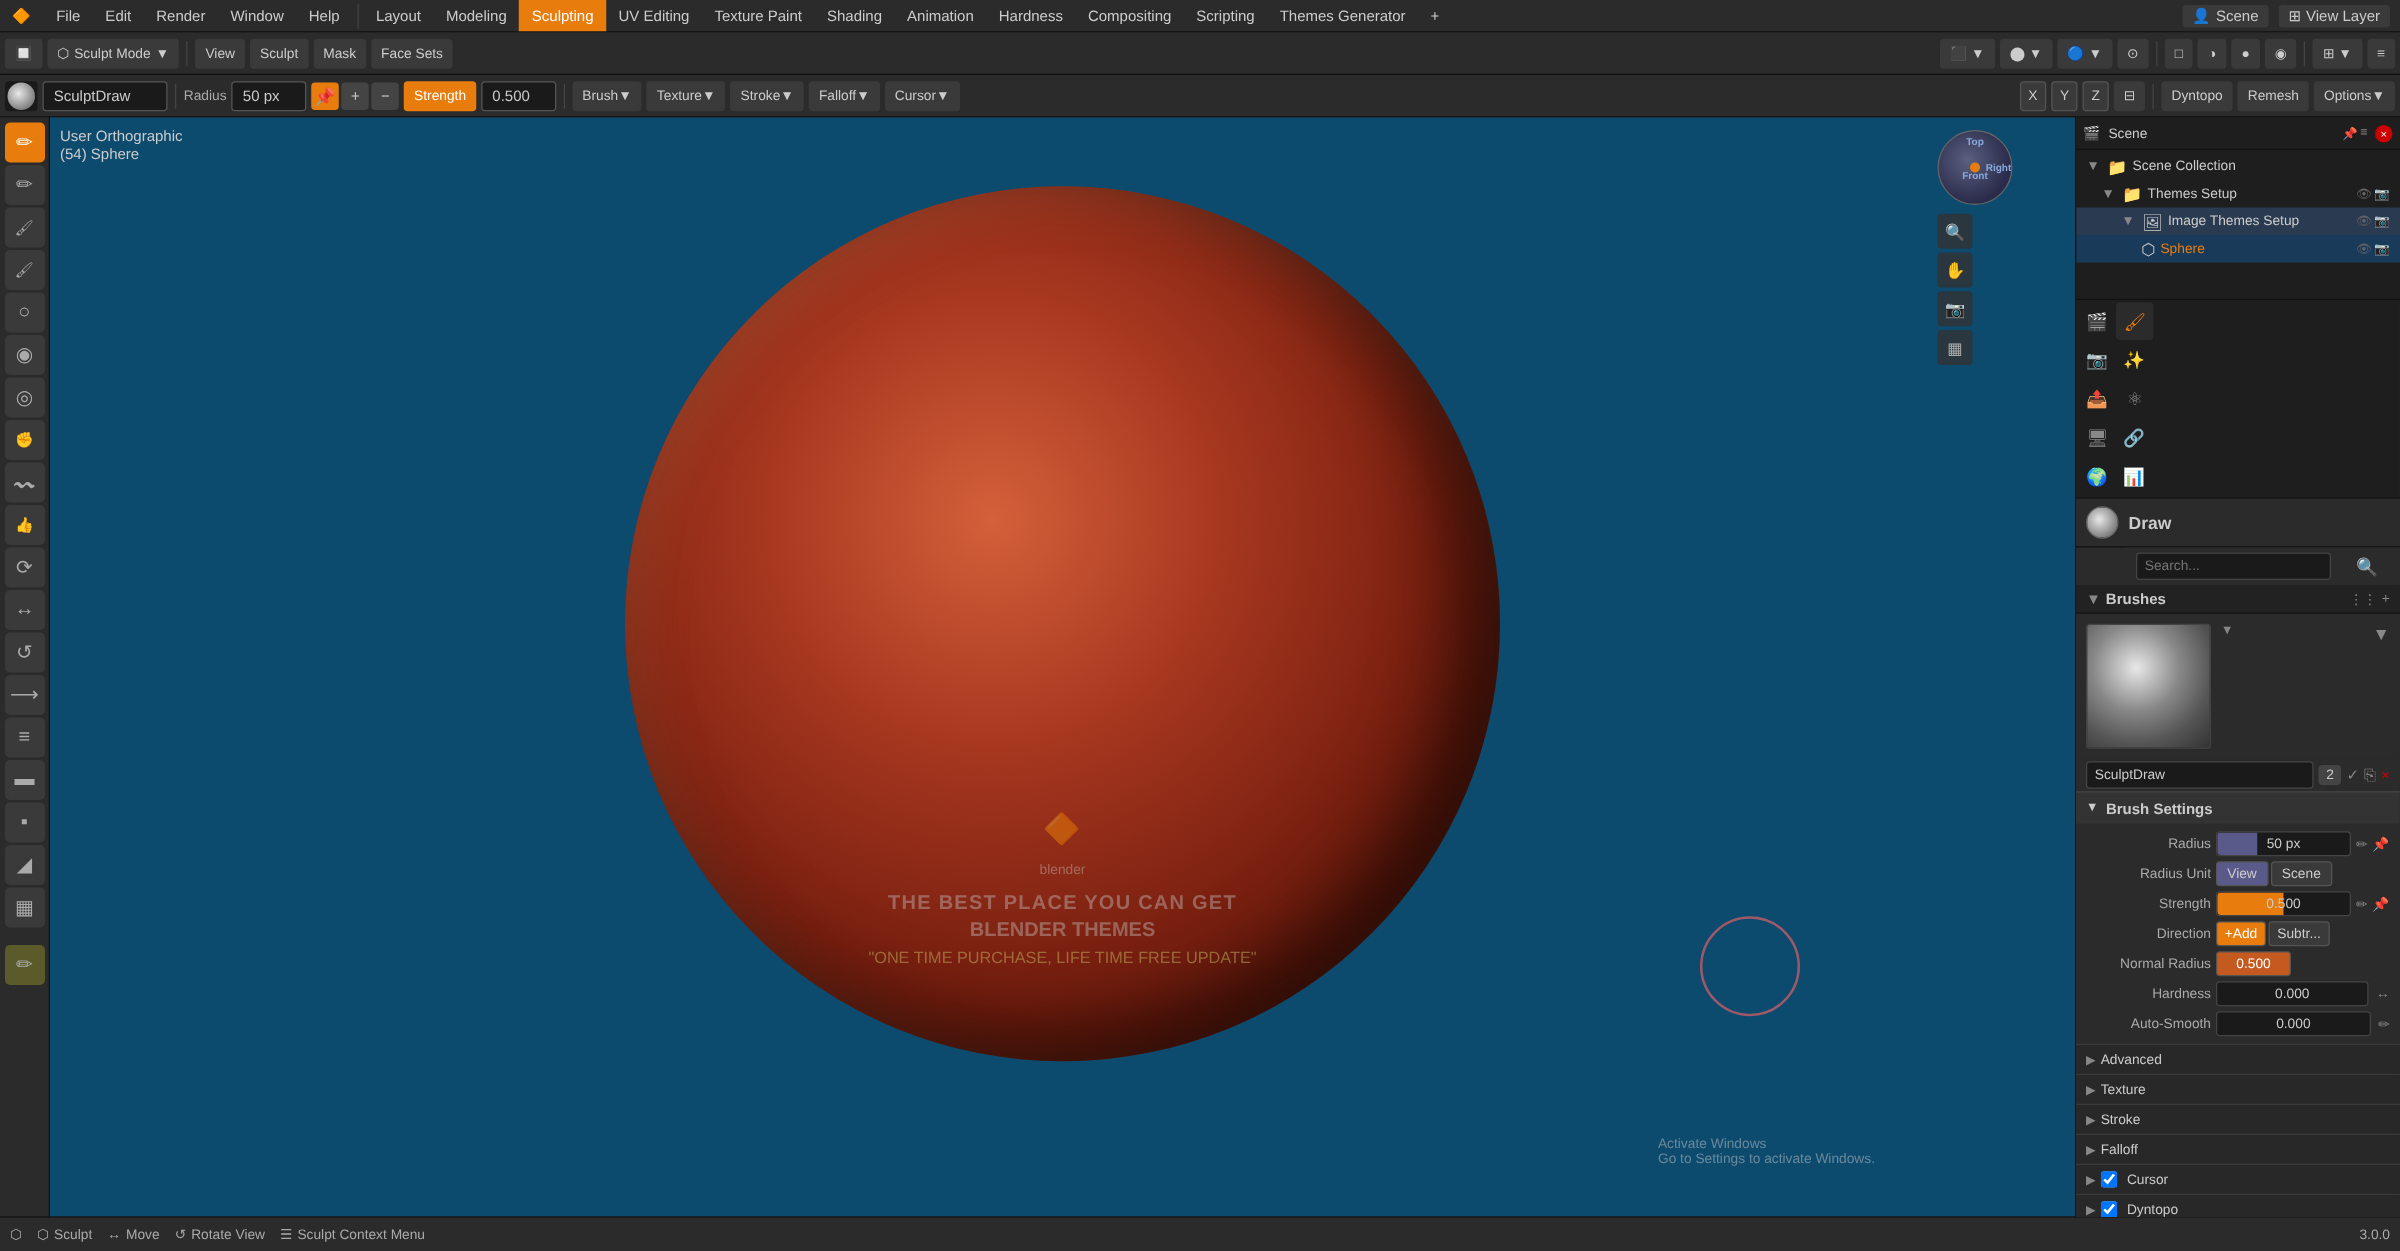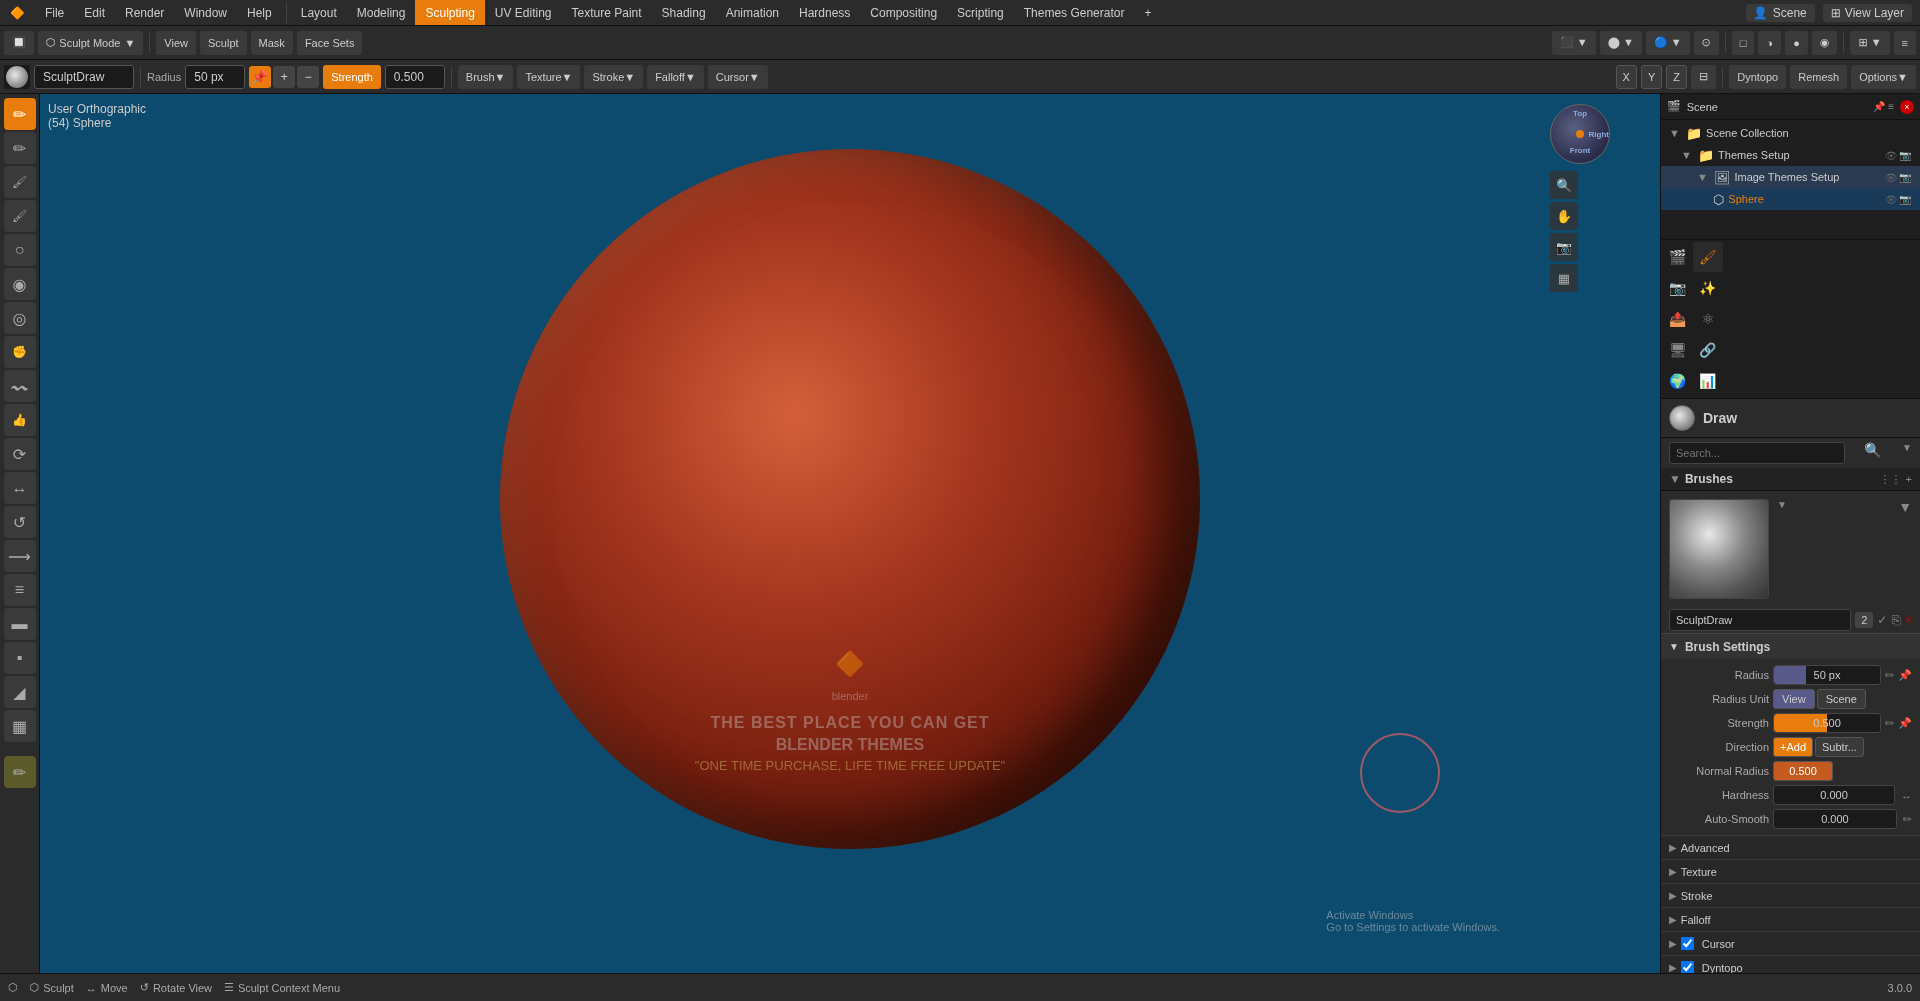--- a/index.html
+++ b/index.html
@@ -621,21 +621,21 @@
     <div id="cursor-circle"></div>
 
     <div id="activate-windows">
       <div>Activate Windows</div>
       <div>Go to Settings to activate Windows.</div>
     </div>
 
     <div id="vp-nav-overlay">
       <div style="width:60px;height:60px;border-radius:50%;background:radial-gradient(circle at 40% 40%, #5a6080 0%, #2a2a4a 70%);border:1px solid #666;position:relative;display:flex;align-items:center;justify-content:center;">
         <span style="position:absolute;top:4px;color:#88aadd;font-size:8px;font-weight:bold;">Top</span>
-        <span style="position:absolute;bottom:8px;color:#88aadd;font-size:8px;font-weight:bold;">Front</span>
+        <span style="position:absolute;bottom:18px;color:#88aadd;font-size:8px;font-weight:bold;">Front</span>
         <span style="position:absolute;right:0px;color:#88aadd;font-size:8px;font-weight:bold;">Right</span>
         <div style="width:8px;height:8px;background:#e87d0d;border-radius:50%;position:absolute;"></div>
       </div>
       <div class="vp-nav-btn" style="margin-top:4px;">🔍</div>
       <div class="vp-nav-btn">✋</div>
       <div class="vp-nav-btn">📷</div>
       <div class="vp-nav-btn">▦</div>
     </div>
   </div>
 
@@ -702,21 +702,21 @@
           <div class="prop-icon">🔗</div>
           <div class="prop-icon">📊</div>
         </div>
       </div>
 
       <div class="draw-tool-header">
         <div style="width:26px;height:26px;border-radius:50%;background:radial-gradient(circle at 40% 40%,#e8e8e8,#555);border:1px solid #666;"></div>
         <span style="font-size:14px;font-weight:bold;color:#ccc;">Draw</span>
       </div>
 
-      <div style="padding:4px 8px;background:#2b2b2b;display:flex;gap:20px;align-items:flex-start;">
+      <div style="padding:4px 8px;background:#2b2b2b;display:flex;gap:20px;align-items:center;margin-left:40px;">
         <input class="search-box" type="text" placeholder="Search..." style="">
         <span style="color:#888;font-size:14px;cursor:pointer;">🔍</span>
         <span style="color:#888;font-size:10px;cursor:pointer;">▼</span>
       </div>
 
       <div class="brushes-header">
         <span style="color:#888;margin-right:4px;">▼</span>
         <span class="brushes-title">Brushes</span>
         <div style="flex:1;"></div>
         <span style="color:#888;font-size:11px;cursor:pointer;">⋮⋮</span>

